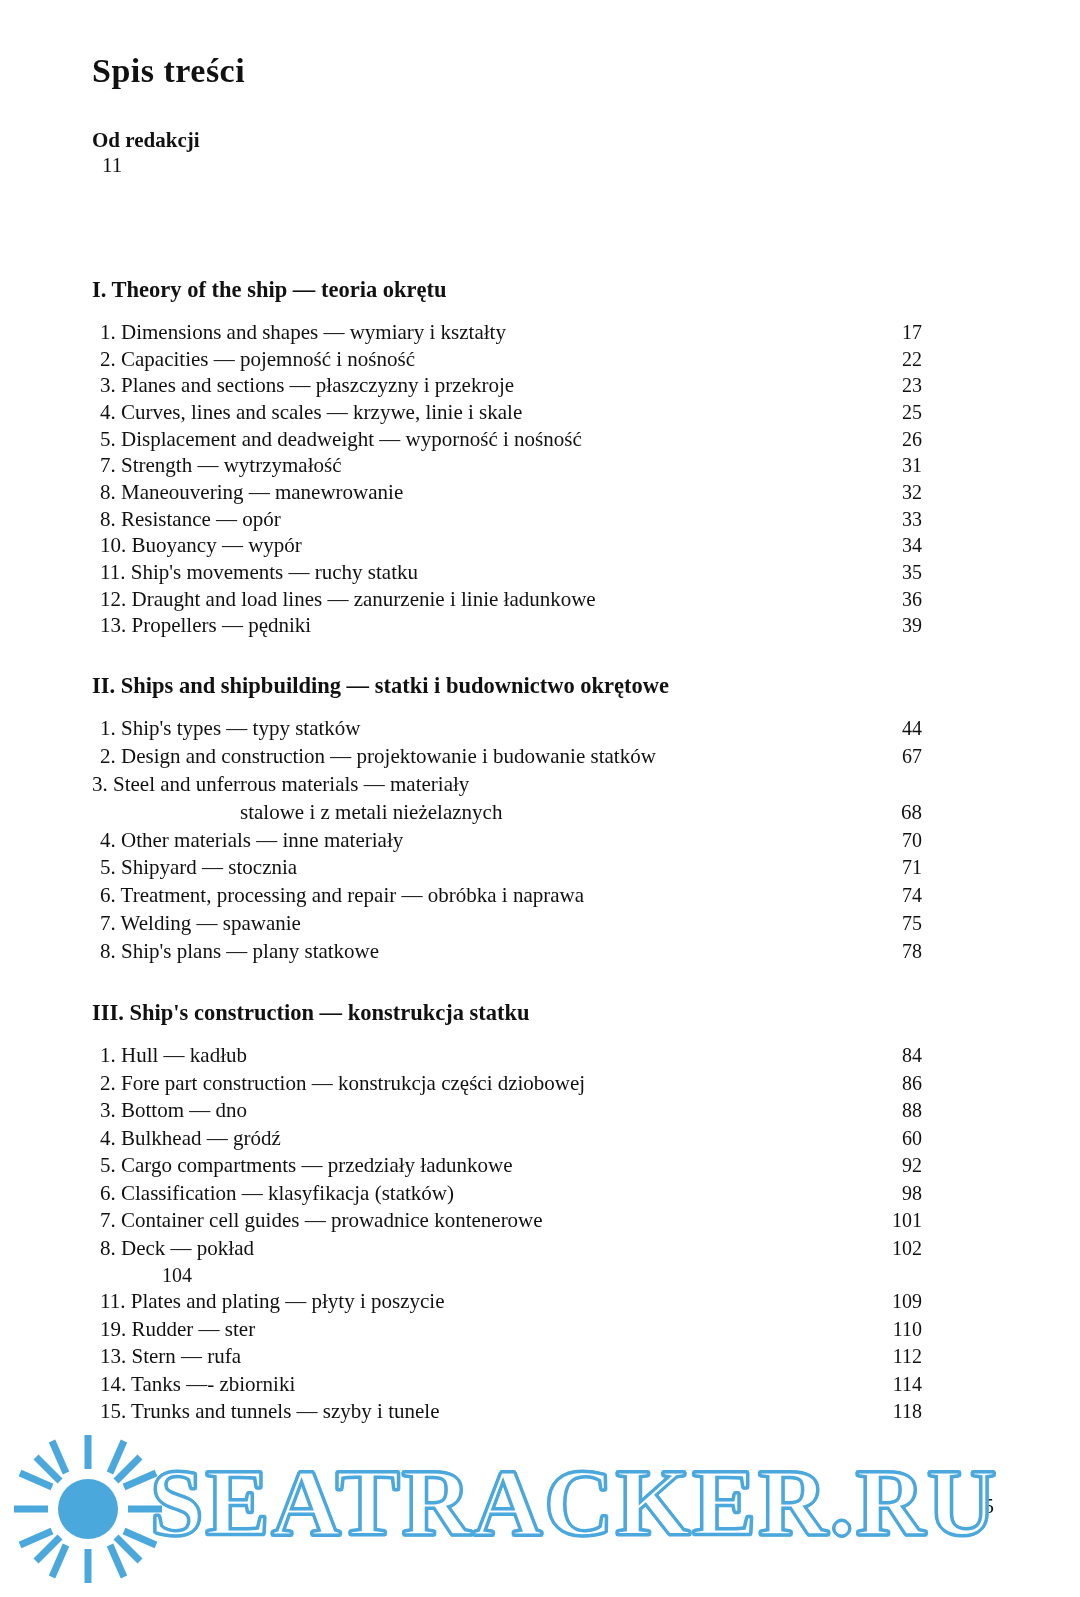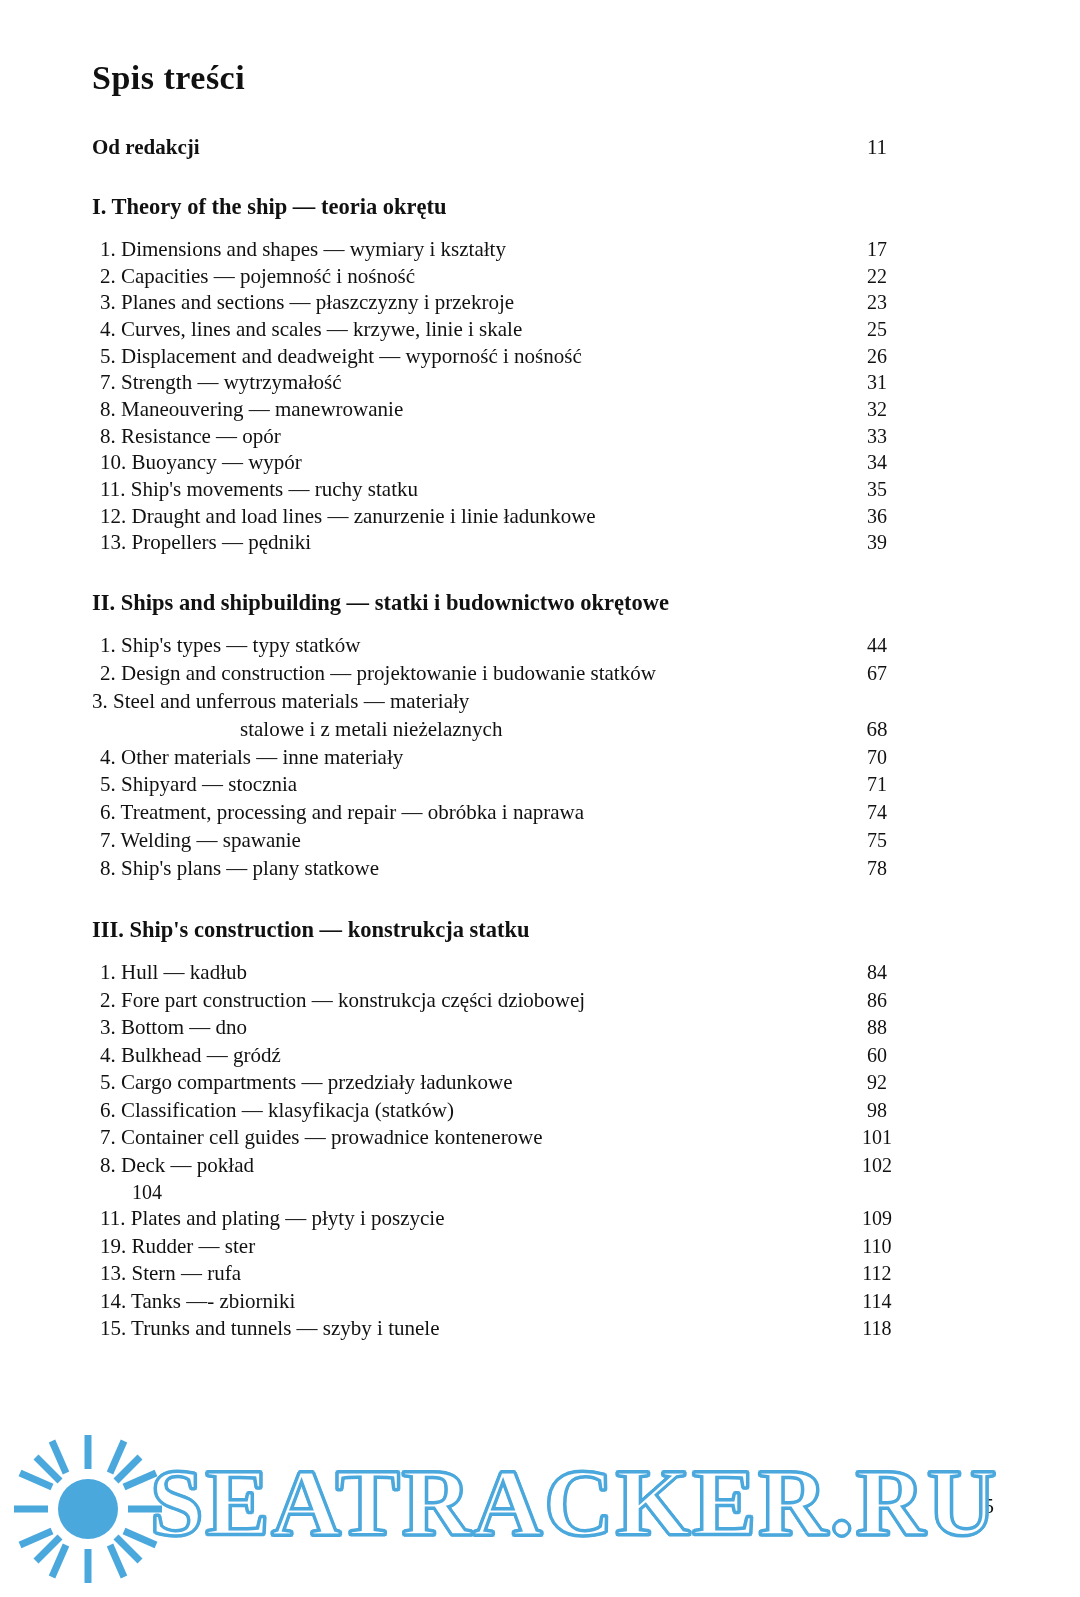--- a/index.html
+++ b/index.html
@@ -25,40 +25,41 @@
     position: absolute;
     left: 92px;
     top: 48px;
     width: 830px;
   }
   .doc-title {
     font-family: "Liberation Serif", serif;
     font-weight: bold;
     font-size: 34px;
     letter-spacing: 0.5px;
-    margin: 11px 0 38px 0;
+    margin: 4px 0 38px 0;
   }
   .row {
     display: flex;
     align-items: baseline;
     width: 100%;
   }
   .row .label {
     flex: 1 1 auto;
     white-space: nowrap;
   }
   .row .page-no {
     flex: 0 0 90px;
-    text-align: center;
+    text-align: right;
     padding-left: 10px;
   }
   .intro-row {
     font-weight: bold;
     font-size: 21px;
     margin-bottom: 34px;
+    flex-direction: column;
   }
   .intro-row .page-no {
     font-weight: normal;
     font-size: 21px;
   }
   .section-title {
     font-weight: bold;
     font-size: 22.5px;
     margin: 8px 0 16px 0;
   }

